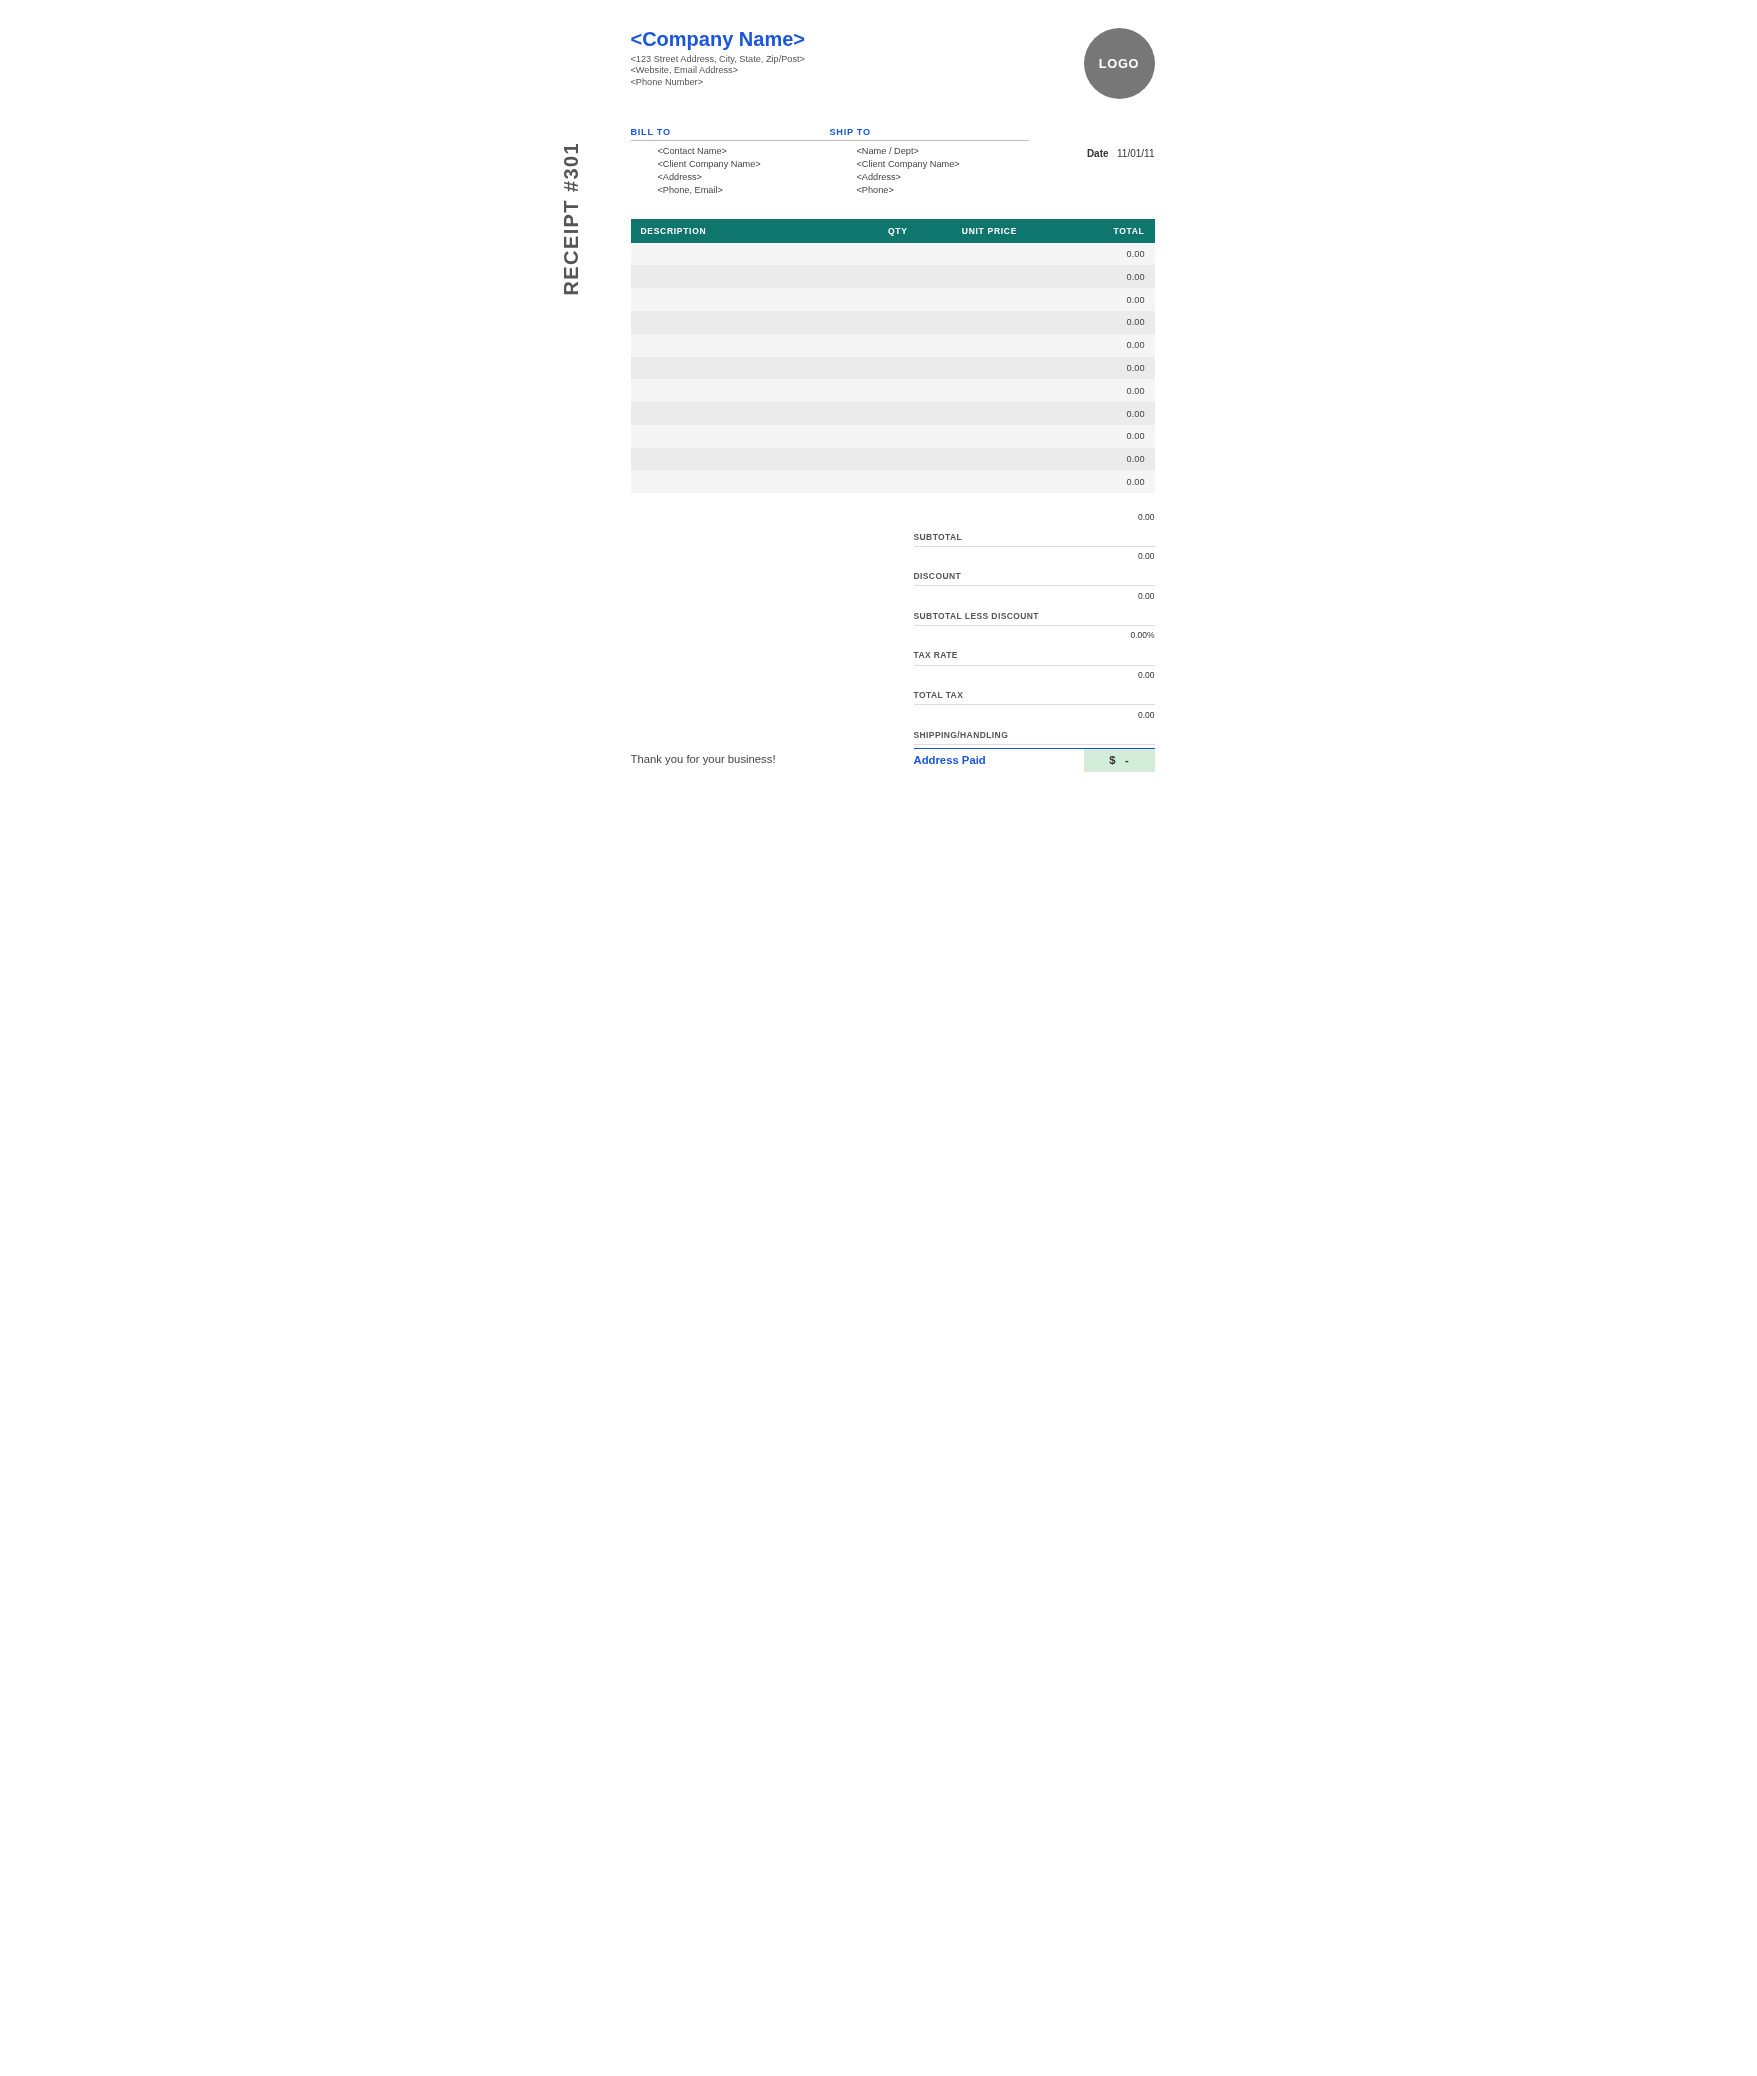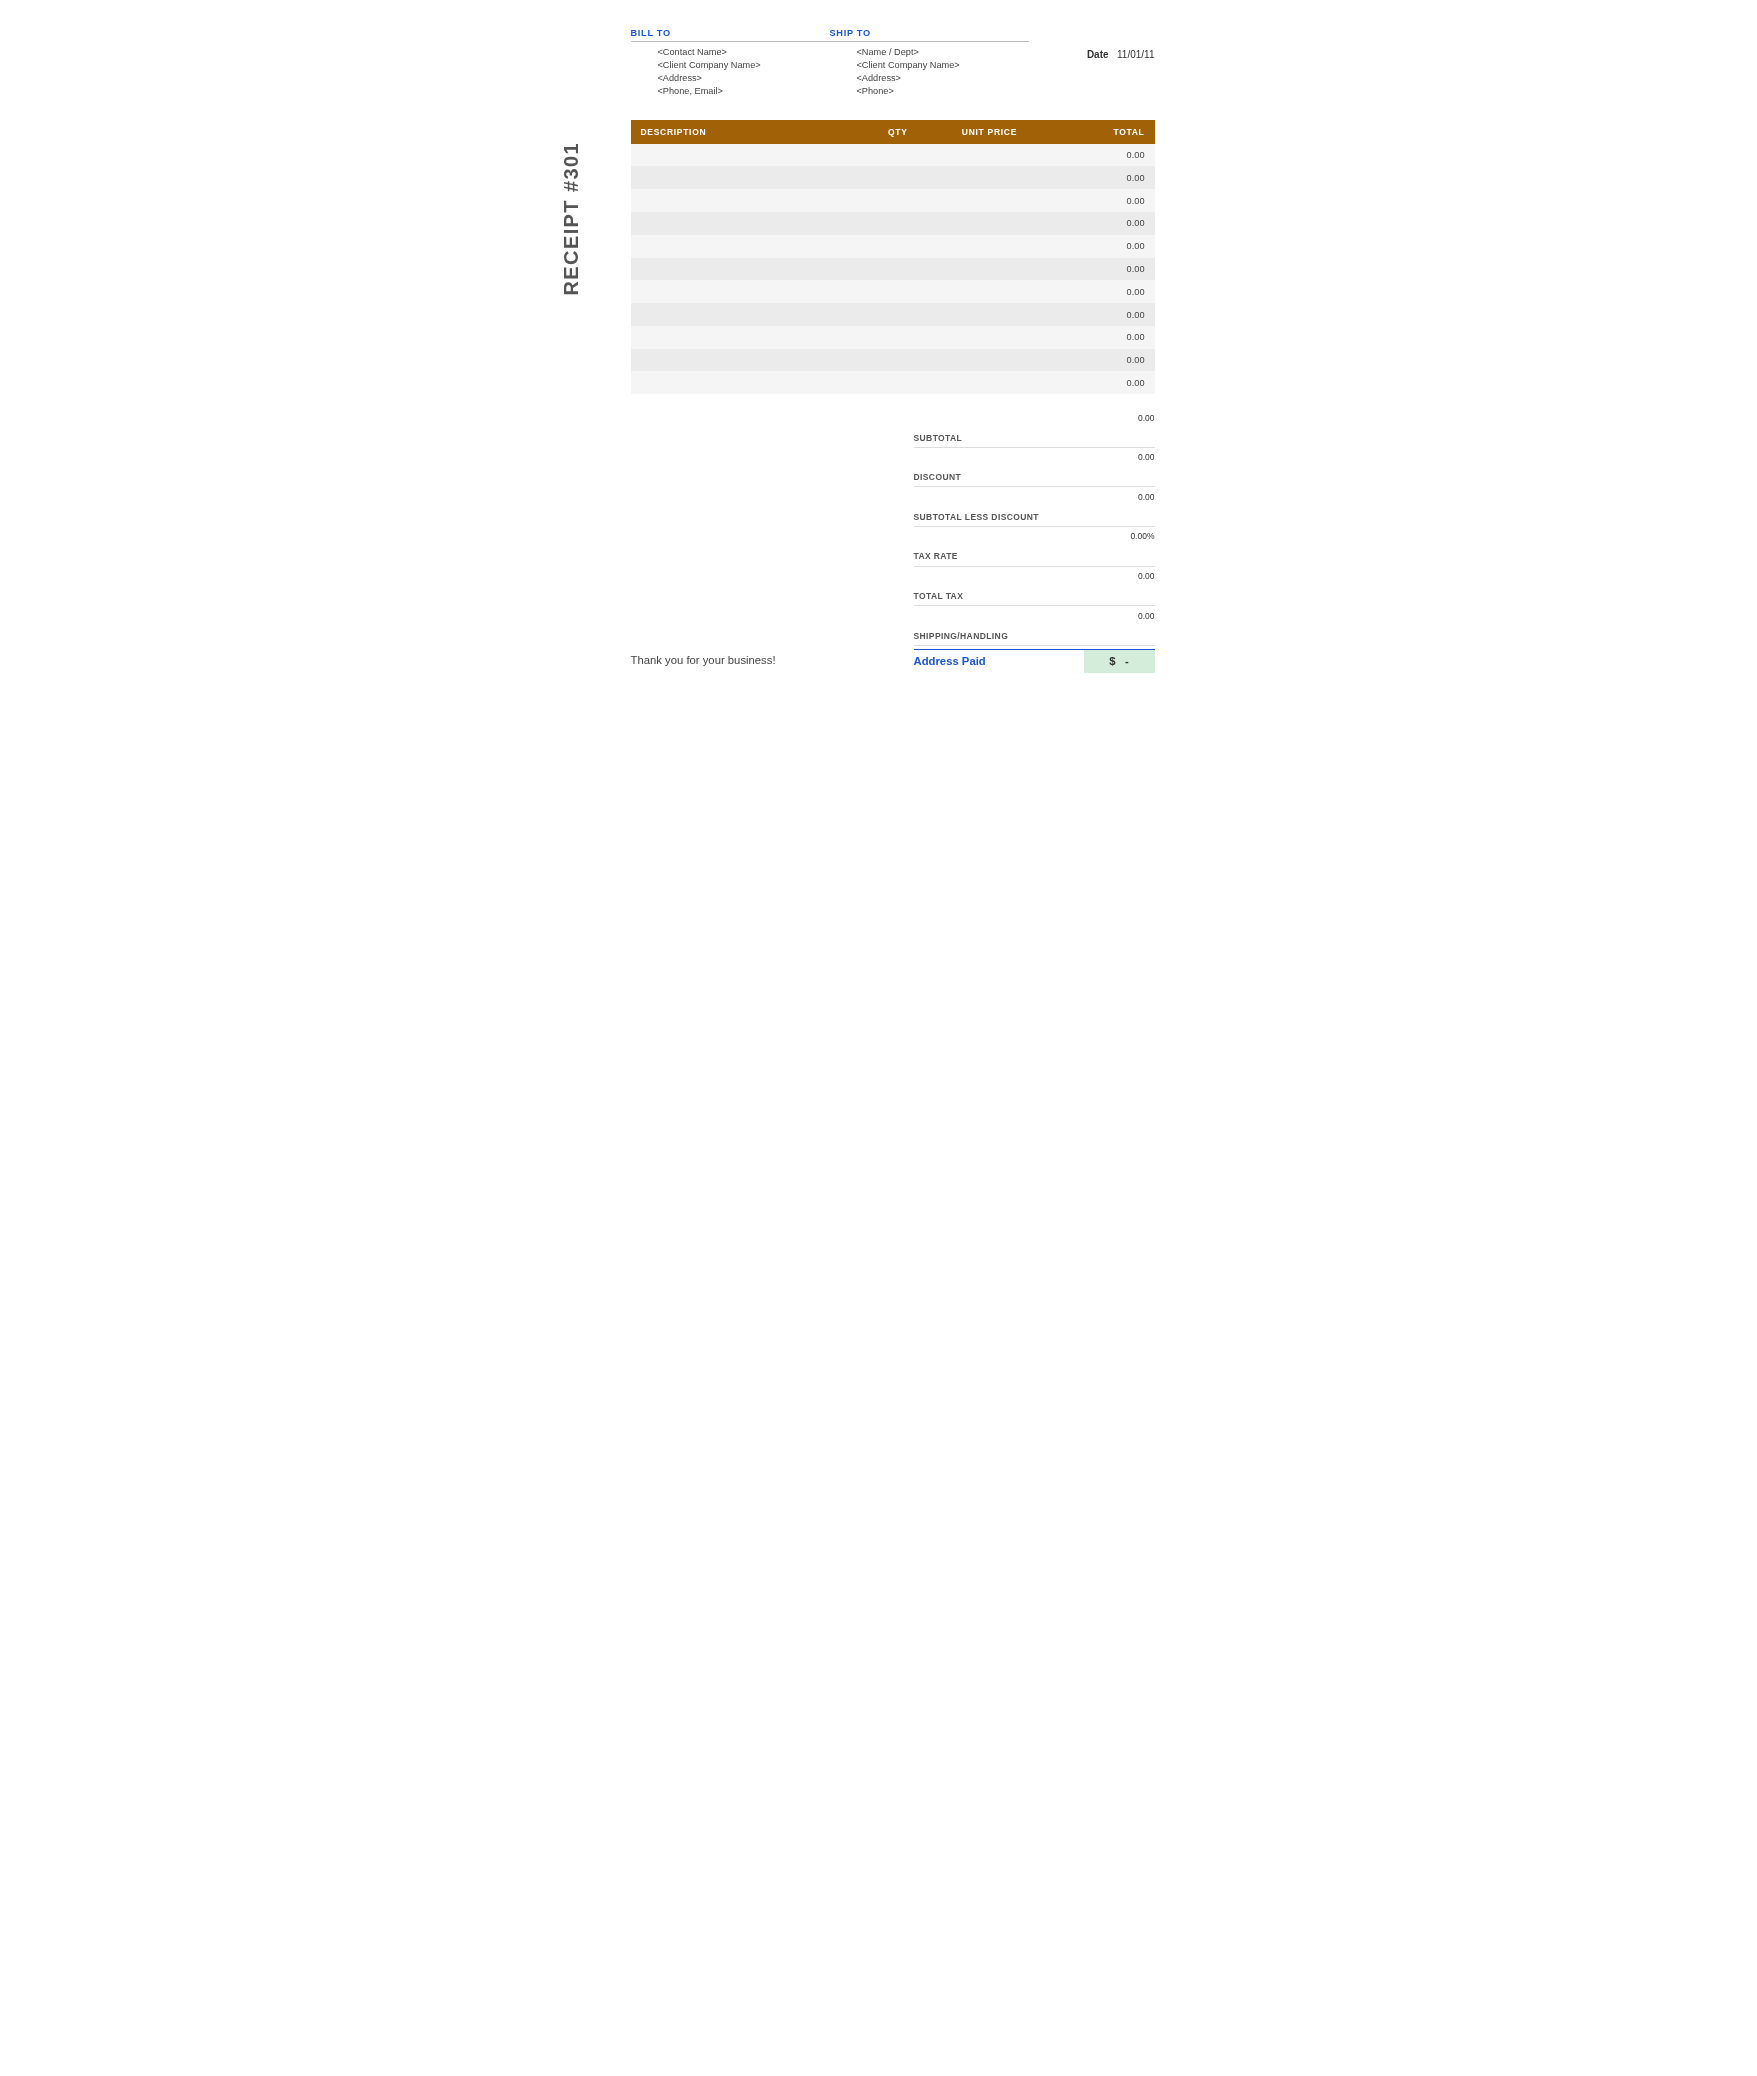--- a/index.html
+++ b/index.html
@@ -119,21 +119,21 @@
     
     .items-table {
       width: 100%;
       border-collapse: collapse;
       margin-left: 43px;
       margin-bottom: 14px;
       width: calc(100% - 43px);
     }
 
     .items-table thead tr {
-      background: #a16207;
+      background: #0f766e;
       color: #fff;
     }
 
     .items-table thead th {
       padding: 7px 10px;
       font-size: 8.5px;
       font-weight: bold;
       letter-spacing: 0.7px;
       text-transform: uppercase;
       text-align: left;
@@ -267,20 +267,29 @@
       width: calc(100% - 43px);
     }
   </style>
 </head>
 <body>
 
 <div class="page">
 
   <div class="receipt-label">RECEIPT #301</div>
 
+  <div class="header">
+    <div class="company-info">
+      <div class="company-name">&lt;Company Name&gt;</div>
+      <div class="company-address">&lt;123 Street Address, City, State, Zip/Post&gt;</div>
+      <div class="company-website">&lt;Website, Email Address&gt;</div>
+      <div class="company-phone">&lt;Phone Number&gt;</div>
+    </div>
+    <div class="logo-circle">LOGO</div>
+  </div>
 
   <div class="billing-ship-date-wrapper">
     <div class="bill-col">
       <div class="section-label">BILL TO</div>
       <div class="billing-line">&lt;Contact Name&gt;</div>
       <div class="billing-line">&lt;Client Company Name&gt;</div>
       <div class="billing-line">&lt;Address&gt;</div>
       <div class="billing-line">&lt;Phone, Email&gt;</div>
     </div>
 

